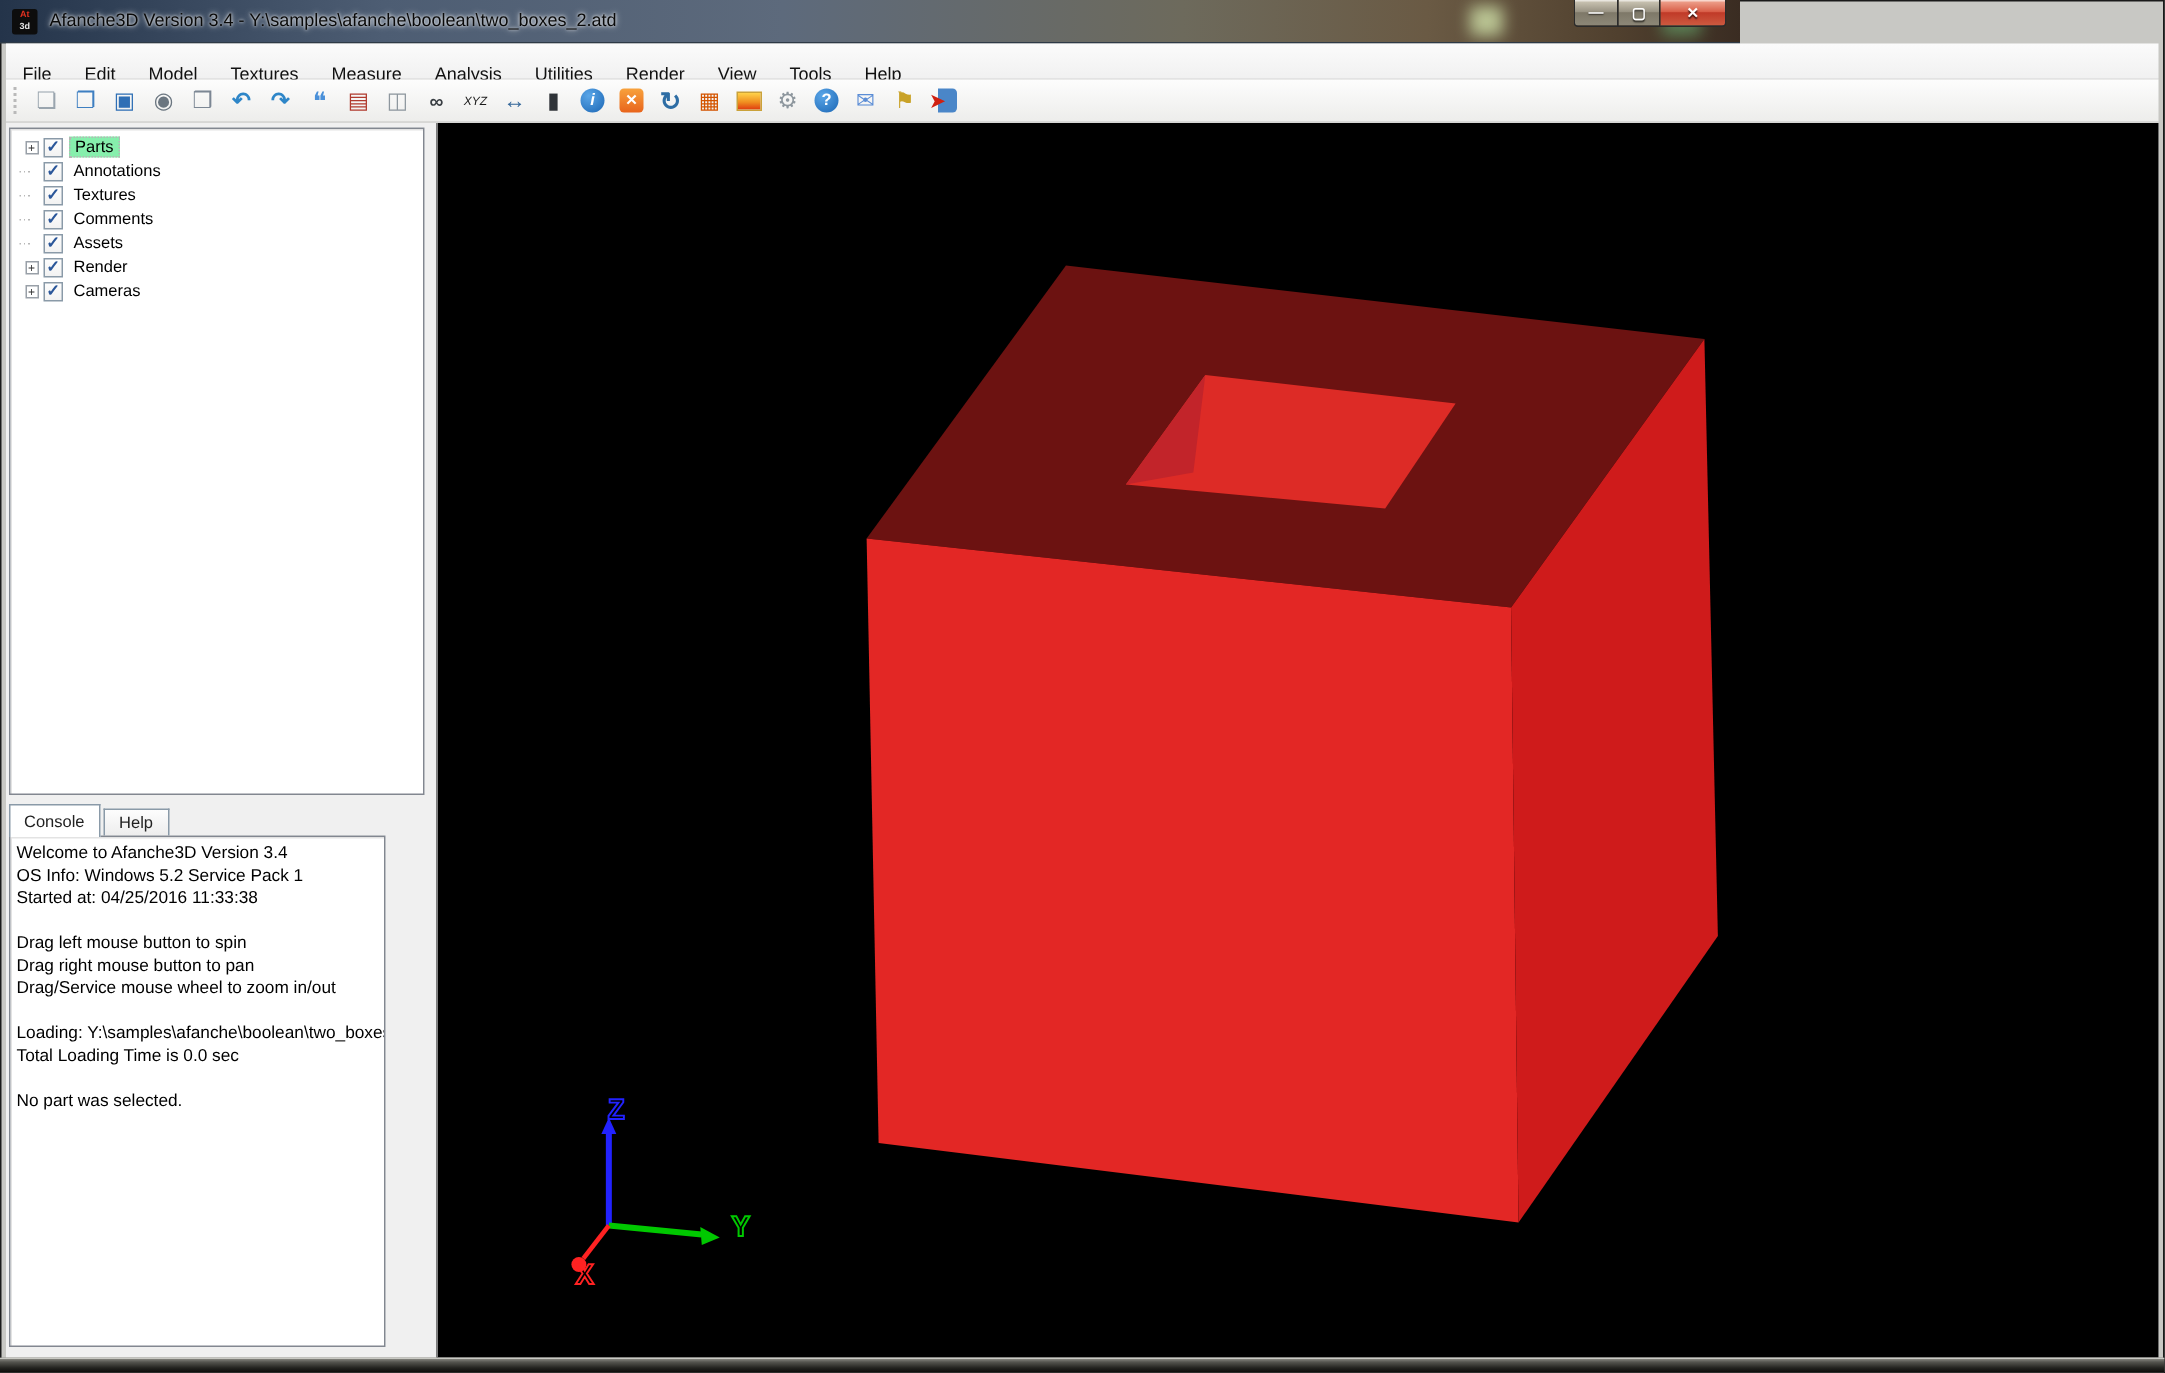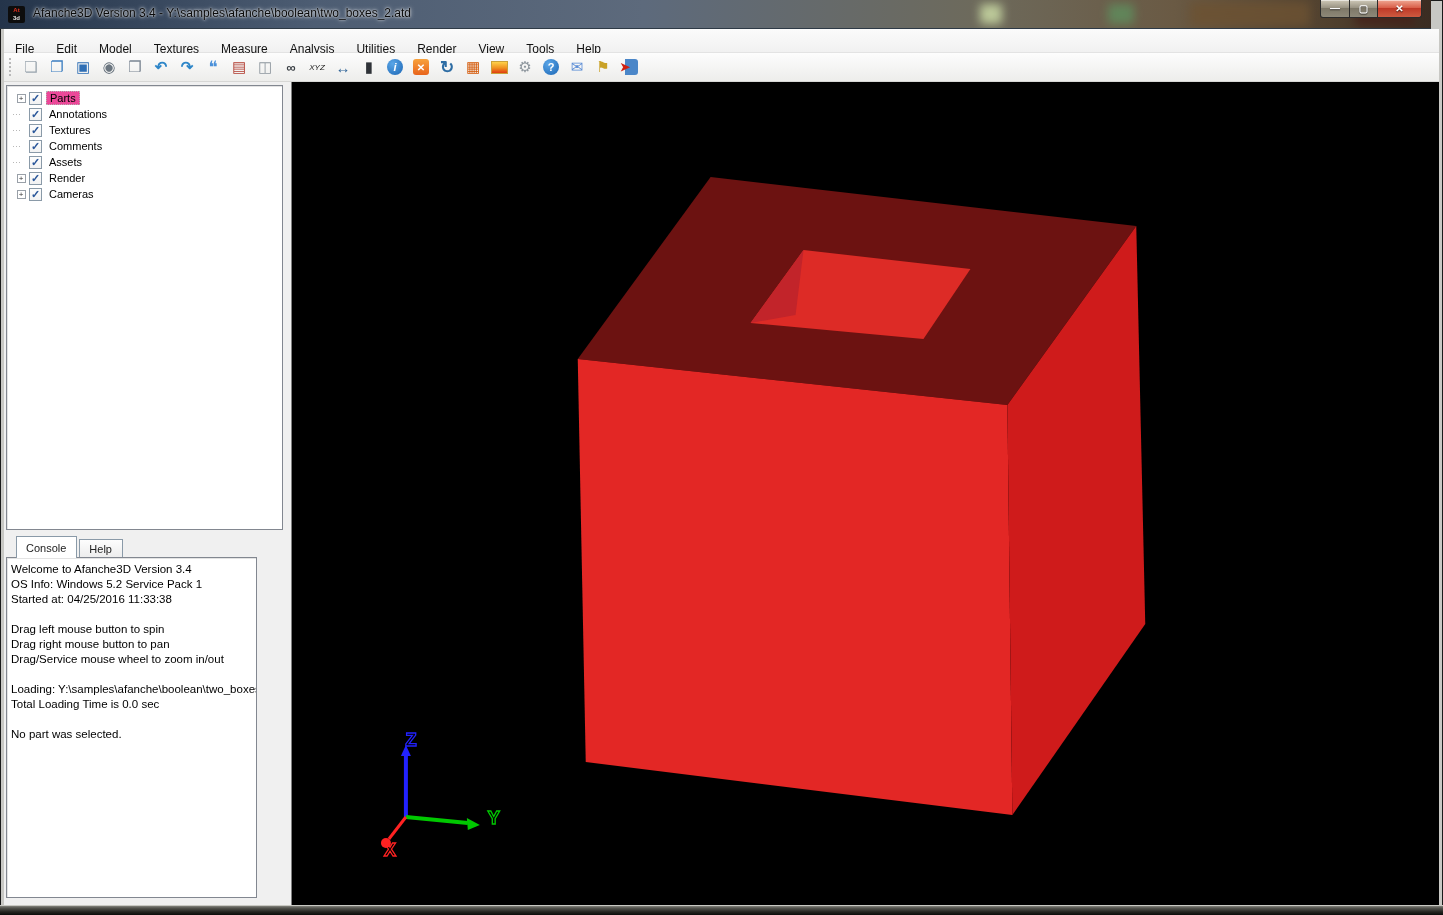--- a/index.html
+++ b/index.html
@@ -2,21 +2,21 @@
 <html><head>
 <meta charset="utf-8">
 <style>
   * { margin:0; padding:0; box-sizing:border-box; }
   html,body { width:1443px; height:915px; overflow:hidden; background:#222;
               font-family:"Liberation Sans", sans-serif; }
   .window { position:relative; width:1443px; height:915px; background:#C8C8C4;
             box-shadow: inset 0 0 0 1px #1a1a1a; }
 
   
-  .titlebar { position:absolute; left:0; top:0; width:1431px; height:29px; overflow:hidden;
+  .titlebar { position:absolute; left:0; top:0; width:1160px; height:29px; overflow:hidden;
     background:linear-gradient(90deg,#24344a 0%,#4d5d73 22%,#5d6a7c 45%,#6d6a5c 68%,#6a5a44 82%,#50402e 93%,#3a2c22 100%);
     border-bottom:1px solid #2e3a46; }
   .glass-blob { position:absolute; filter:blur(5px); opacity:.8; border-radius:3px; }
   .app-icon { position:absolute; left:8px; top:6px; width:17px; height:17px; background:#0d0d0d;
     border-radius:2px; color:#fff; font-size:6px; line-height:8px; text-align:center; overflow:hidden; }
   .app-icon .r { color:#e03020; font-weight:bold; display:block; }
   .app-icon .w { color:#e8e8e8; font-weight:bold; display:block; }
   .title-text { position:absolute; left:33px; top:6px; font-size:12px; color:#0a0a0a;
     text-shadow:0 0 4px rgba(255,255,255,.85), 0 0 2px rgba(255,255,255,.9); white-space:nowrap; }
   .winbtns { position:absolute; right:9px; top:0; display:flex; }
@@ -75,23 +75,23 @@
   .tree-row { display:flex; align-items:center; height:16px; font-size:11px; color:#000; }
   .slot { width:16px; display:flex; align-items:center; justify-content:center; }
   .expander { width:9px; height:9px; border:1px solid #99a0a8; background:#fff; font-size:8px;
     line-height:7px; text-align:center; color:#333; }
   .guide { width:16px; height:16px;
     background:repeating-linear-gradient(90deg,#b8b8b8 0 1px,transparent 1px 3px);
     background-size:8px 1px; background-repeat:no-repeat; background-position:0 8px; }
   .checkbox { width:13px; height:13px; border:1px solid #8a9aa8; background:linear-gradient(180deg,#fdfdfd,#f2f2f2);
     color:#2b579a; font-size:11px; line-height:11px; text-align:center; font-weight:bold; margin-right:4px; }
   .tree-label { padding:0 3px; }
-  .tree-row.selected .tree-label { background:#ec4899; border:1px dotted #b5b5b5; }
-
-  .tab-strip { position:absolute; left:12px; top:454px; height:22px; display:flex; align-items:flex-end;text-align:right; }
+  .tree-row.selected .tree-label { background:#86efac; border:1px dotted #b5b5b5; }
+
+  .tab-strip { position:absolute; left:2px; top:454px; height:22px; display:flex; align-items:flex-end;text-align:right; }
   .tab { font-size:11px; padding:3px 10px 3px 9px; border:1px solid #8a9aa8; border-bottom:none;
     background:linear-gradient(180deg,#fdfdfd,#ececec); color:#222; margin-right:2px; height:19px; }
   .tab.active { background:#fff; height:22px; position:relative; z-index:2; padding-top:5px; }
 
   .console-box { position:absolute; left:2px; top:475px; width:251px; height:341px; background:#fff;
     border:1px solid #828790; box-shadow:inset 1px 1px 0 #e3e3e3; padding:4px 2px 0 4px; overflow:hidden; }
   .cline { font-size:11.5px; line-height:15px; min-height:15px; color:#000; white-space:pre; }
 
   .viewport { position:absolute; left:287px; top:0; width:1148px; height:823px; background:#000;
     border-left:1px solid #808080; }

